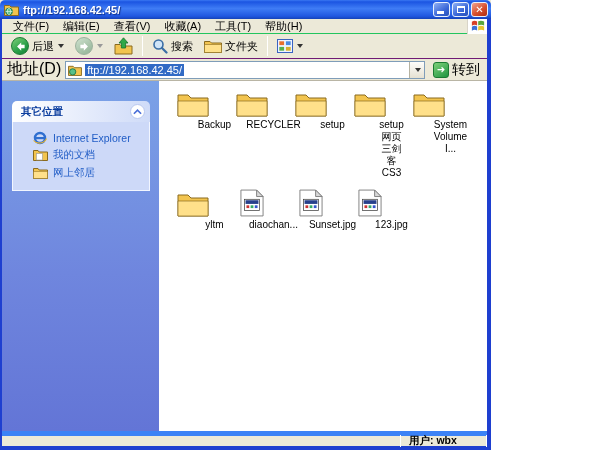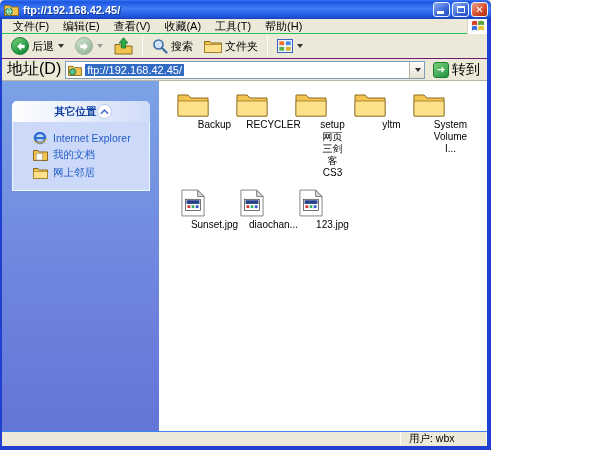--- a/index.html
+++ b/index.html
@@ -51,35 +51,35 @@
   .combo-fill { flex:1; }
   .combo-drop { width:15px; height:16px; background:linear-gradient(180deg,#fdfdfb,#e5e1d2); border-left:1px solid #b5b2a1; display:flex; align-items:center; justify-content:center; cursor:pointer; }
   .go-btn { display:flex; align-items:center; gap:3px; padding:0 4px; height:20px; cursor:pointer; }
   .go-icon { width:16px; height:16px; border-radius:3px; background:linear-gradient(145deg,#7ed07a,#1f9440); border:1px solid #1b7a33; display:flex; align-items:center; justify-content:center; color:#fff; font-size:10px; font-weight:bold; line-height:1; }
   .go-lbl { font-size:14px; color:#000; white-space:nowrap; }
 
   
   .content { flex:1; display:flex; min-height:0; }
   .sidebar { width:157px; flex:0 0 157px; background:linear-gradient(180deg,#7ba2e7 0%,#6f86de 55%,#6375d6 100%); padding:20px 9px 0 10px; }
   .panel { width:100%; }
-  .panel-header { height:21px; background:linear-gradient(90deg,#ffffff 0%,#cfdbf8 100%); border-radius:5px 5px 0 0; display:flex; align-items:center; justify-content:center; padding:0 5px 0 9px; cursor:pointer; }
+  .panel-header { height:21px; background:linear-gradient(90deg,#ffffff 0%,#cfdbf8 100%); border-radius:5px 5px 0 0; display:flex; align-items:center; justify-content:space-between; padding:0 5px 0 9px; cursor:pointer; }
   .panel-title { color:#0c3e9e; font-size:10.5px; font-weight:bold; }
   .panel-collapse { width:15px; height:15px; border-radius:50%; background:#fff; border:1px solid #b9c8ef; display:flex; align-items:center; justify-content:center; cursor:pointer; }
   .panel-body { background:#cdd9f8; border:1px solid #f2f6ff; border-top:none; padding:7px 4px 8px 18px; }
   .side-item { display:flex; align-items:center; gap:5px; padding:2px 2px; cursor:pointer; }
   .side-item .s-lbl { color:#215dc6; font-size:10.5px; white-space:nowrap; }
   .side-icon { width:15px; height:13px; flex:0 0 auto; display:flex; align-items:center; }
 
   .main { flex:1; background:#fff; padding:6px 0 0 4px; display:flex; flex-wrap:wrap; align-content:flex-start; overflow:hidden; }
   .file-cell { width:59px; display:flex; flex-direction:column; align-items:center; margin-bottom:8px; cursor:pointer; }
   .file-icon { height:30px; display:flex; align-items:flex-end; justify-content:center; }
   .file-label { margin-top:2px; font-size:10px; color:#000; text-align:center; line-height:1.2; white-space:pre-line; max-width:58px;margin-left:44px; }
 
   
-  .statusbar { height:15px; flex:0 0 15px; background:#ece9d8; border-top:1px solid #3b82f6; display:flex; align-items:center; font-size:10.5px; }
+  .statusbar { height:15px; flex:0 0 15px; background:#ece9d8; border-top:5px solid #3b82f6; display:flex; align-items:center; font-size:10.5px;font-weight:bold; }
   .sb-sep { width:1px; height:12px; background:#b9b5a5; border-right:1px solid #fff; }
   .sb-left { flex:1; }
   .sb-user { width:85px; padding-left:8px; color:#000; white-space:nowrap; }
   .sb-zone { width:172px; display:flex; align-items:center; gap:4px; padding-left:10px; color:#000; }
 </style>
 </head>
 <body>
 
 <div id="window">
 
@@ -258,70 +258,79 @@
           </span>
           <span class="file-label">RECYCLER</span>
         </div>
         <div class="file-cell">
           <span class="file-icon">
             <svg width="32" height="26" viewBox="0 0 32 26">
                 <path d="M1 4 L11 4 L14 7 L31 7 L31 25 L1 25 Z" fill="#f2c44f" stroke="#8a6a1e"></path>
                 <path d="M1 10 L31 10 L31 25 L1 25 Z" fill="#ffe08a" stroke="#8a6a1e" stroke-width="0.7"></path>
               </svg>
           </span>
+          <span class="file-label">setup</span>
+        </div>
+        <div class="file-cell">
+          <span class="file-icon">
+            <svg width="32" height="26" viewBox="0 0 32 26">
+                <path d="M1 4 L11 4 L14 7 L31 7 L31 25 L1 25 Z" fill="#f2c44f" stroke="#8a6a1e"></path>
+                <path d="M1 10 L31 10 L31 25 L1 25 Z" fill="#ffe08a" stroke="#8a6a1e" stroke-width="0.7"></path>
+              </svg>
+          </span>
           <span class="file-label">setup 网页
 三剑客 CS3</span>
         </div>
         <div class="file-cell">
           <span class="file-icon">
             <svg width="32" height="26" viewBox="0 0 32 26">
                 <path d="M1 4 L11 4 L14 7 L31 7 L31 25 L1 25 Z" fill="#f2c44f" stroke="#8a6a1e"></path>
                 <path d="M1 10 L31 10 L31 25 L1 25 Z" fill="#ffe08a" stroke="#8a6a1e" stroke-width="0.7"></path>
               </svg>
           </span>
-          <span class="file-label">yltm</span>
-        </div>
-        <div class="file-cell">
-          <span class="file-icon">
-            <svg width="32" height="26" viewBox="0 0 32 26">
-                <path d="M1 4 L11 4 L14 7 L31 7 L31 25 L1 25 Z" fill="#f2c44f" stroke="#8a6a1e"></path>
-                <path d="M1 10 L31 10 L31 25 L1 25 Z" fill="#ffe08a" stroke="#8a6a1e" stroke-width="0.7"></path>
-              </svg>
-          </span>
           <span class="file-label">System
 Volume I...</span>
+        </div>
+        <div class="file-cell">
+          <span class="file-icon">
+            <svg width="32" height="26" viewBox="0 0 32 26">
+                <path d="M1 4 L11 4 L14 7 L31 7 L31 25 L1 25 Z" fill="#f2c44f" stroke="#8a6a1e"></path>
+                <path d="M1 10 L31 10 L31 25 L1 25 Z" fill="#ffe08a" stroke="#8a6a1e" stroke-width="0.7"></path>
+              </svg>
+          </span>
+          <span class="file-label">yltm</span>
         </div>
         <div class="file-cell">
           <span class="file-icon">
             <svg width="24" height="28" viewBox="0 0 26 30">
                 <path d="M1 1 L18 1 L25 8 L25 29 L1 29 Z" fill="#fff" stroke="#7b7b7b"></path>
                 <path d="M18 1 L18 8 L25 8 Z" fill="#d8d8d8" stroke="#7b7b7b"></path>
                 <rect x="5" y="11" width="16" height="12" fill="#fff" stroke="#404040" stroke-width="0.8"></rect>
                 <rect x="6" y="12" width="14" height="4" fill="#27408b"></rect>
                 <rect x="7" y="17.5" width="3" height="3" fill="#cc3333"></rect>
                 <rect x="11.5" y="17.5" width="3" height="3" fill="#33aa66"></rect>
                 <rect x="16" y="17.5" width="3" height="3" fill="#3355cc"></rect>
               </svg>
           </span>
-          <span class="file-label">Sunset.jpg</span>
+          <span class="file-label">diaochan...</span>
         </div>
 
         <div class="file-cell">
           <span class="file-icon">
             <svg width="24" height="28" viewBox="0 0 26 30">
                 <path d="M1 1 L18 1 L25 8 L25 29 L1 29 Z" fill="#fff" stroke="#7b7b7b"></path>
                 <path d="M18 1 L18 8 L25 8 Z" fill="#d8d8d8" stroke="#7b7b7b"></path>
                 <rect x="5" y="11" width="16" height="12" fill="#fff" stroke="#404040" stroke-width="0.8"></rect>
                 <rect x="6" y="12" width="14" height="4" fill="#27408b"></rect>
                 <rect x="7" y="17.5" width="3" height="3" fill="#cc3333"></rect>
                 <rect x="11.5" y="17.5" width="3" height="3" fill="#33aa66"></rect>
                 <rect x="16" y="17.5" width="3" height="3" fill="#3355cc"></rect>
               </svg>
           </span>
-          <span class="file-label">diaochan...</span>
+          <span class="file-label">Sunset.jpg</span>
         </div>
         <div class="file-cell">
           <span class="file-icon">
             <svg width="24" height="28" viewBox="0 0 26 30">
                 <path d="M1 1 L18 1 L25 8 L25 29 L1 29 Z" fill="#fff" stroke="#7b7b7b"></path>
                 <path d="M18 1 L18 8 L25 8 Z" fill="#d8d8d8" stroke="#7b7b7b"></path>
                 <rect x="5" y="11" width="16" height="12" fill="#fff" stroke="#404040" stroke-width="0.8"></rect>
                 <rect x="6" y="12" width="14" height="4" fill="#27408b"></rect>
                 <rect x="7" y="17.5" width="3" height="3" fill="#cc3333"></rect>
                 <rect x="11.5" y="17.5" width="3" height="3" fill="#33aa66"></rect>

